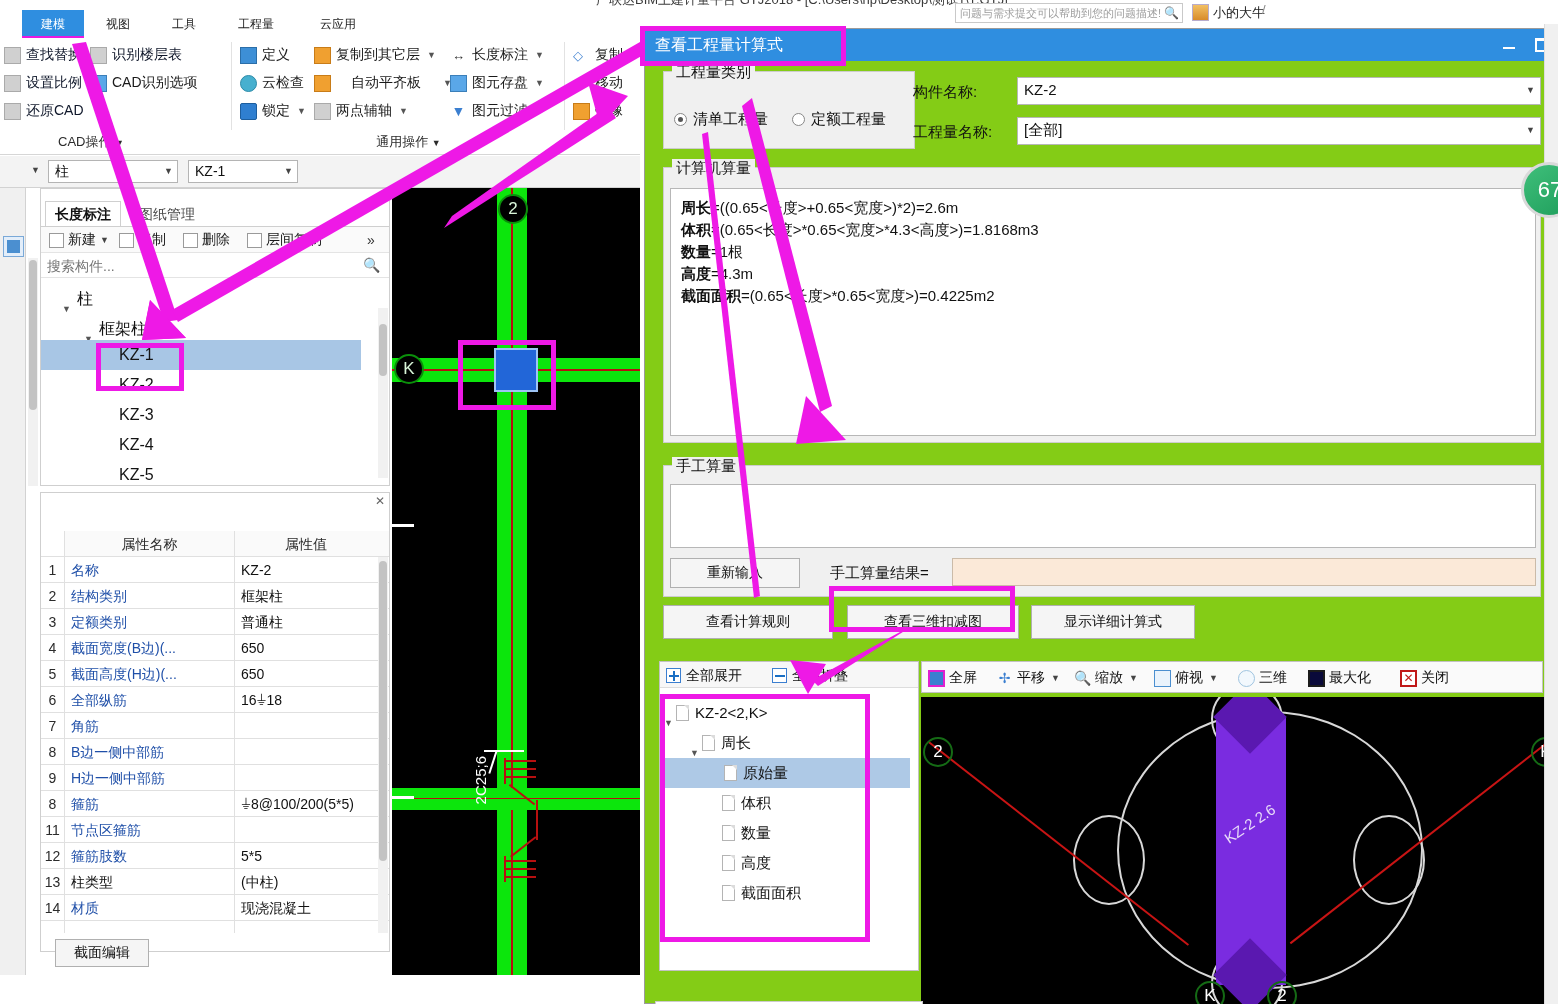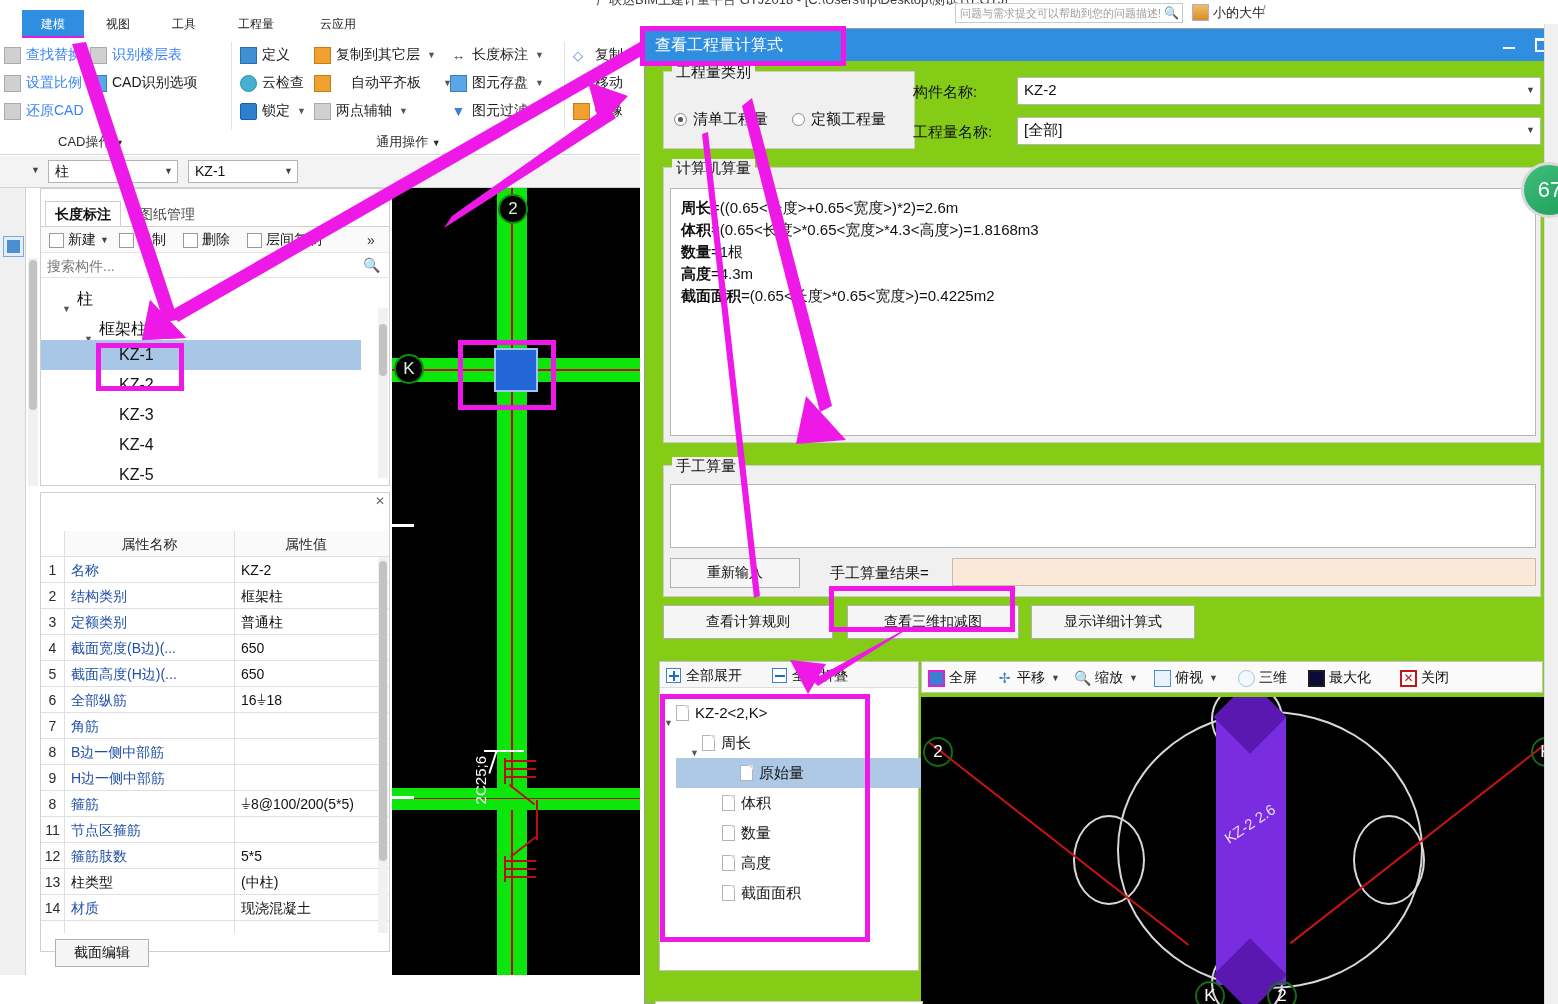--- a/index.html
+++ b/index.html
@@ -64,21 +64,21 @@
     position: absolute; right: 0; top: 4px; width: 1px; height: 88px; background: #e2e2e2;
   }
   .rgroup .gtitle {
     position: absolute; bottom: 4px; width: 100%; text-align: center;
     font-size: 13px; color: #2b2b2b;
   }
   .ritem {
     position: absolute; height: 26px; display: flex; align-items: center; gap: 5px;
     font-size: 14px; color: #1a1a1a; white-space: nowrap;
   }
-  .ritem.dim { color: #3b82f6; }
+  .ritem.dim { color: #0f172a; }
   .ritem .ico { width: 17px; height: 17px; display:inline-block; position: relative; flex: none;}
   .ritem .caret { font-size: 9px; color: #555; margin-left: 2px; }
 
   
   .ic-blue { background:#3d8fd6; border:1px solid #2b6ea8; }
   .ic-blue2 { background:#5aa7e8; border:1px solid #3b7fb9; }
   .ic-orange { background:#f0a030; border:1px solid #c87c18; }
   .ic-gray { background:#d0d0d0; border:1px solid #aaa; }
   .ic-greenblue { background:#47b0cf; border:1px solid #2d8ba8;border-radius:50%; }
   .ic-lock { background:#2f7fd0; border:1px solid #1d5e9e; border-radius:2px; }
@@ -750,21 +750,21 @@
       <div class="dtnode" style="left:16px;top:36px;">
         <span class="tarrow" style="left:-12px;top:10px;">▼</span>
         <span class="docico"></span>
         <span>KZ-2&lt;2,K&gt;</span>
       </div>
       <div class="dtnode" style="left:42px;top:66px;">
         <span class="tarrow" style="left:-12px;top:10px;">▼</span>
         <span class="docico"></span>
         <span>周长</span>
       </div>
-      <div class="dtnode sel" style="left:0;top:96px;width:250px;padding-left:64px;margin-left:16px;">
+      <div class="dtnode sel" style="left:0;top:96px;width:250px;padding-left:64px;">
         <span class="docico"></span>
         <span>原始量</span>
       </div>
       <div class="dtnode" style="left:62px;top:126px;">
         <span class="docico"></span>
         <span>体积</span>
       </div>
       <div class="dtnode" style="left:62px;top:156px;">
         <span class="docico"></span>
         <span>数量</span>

